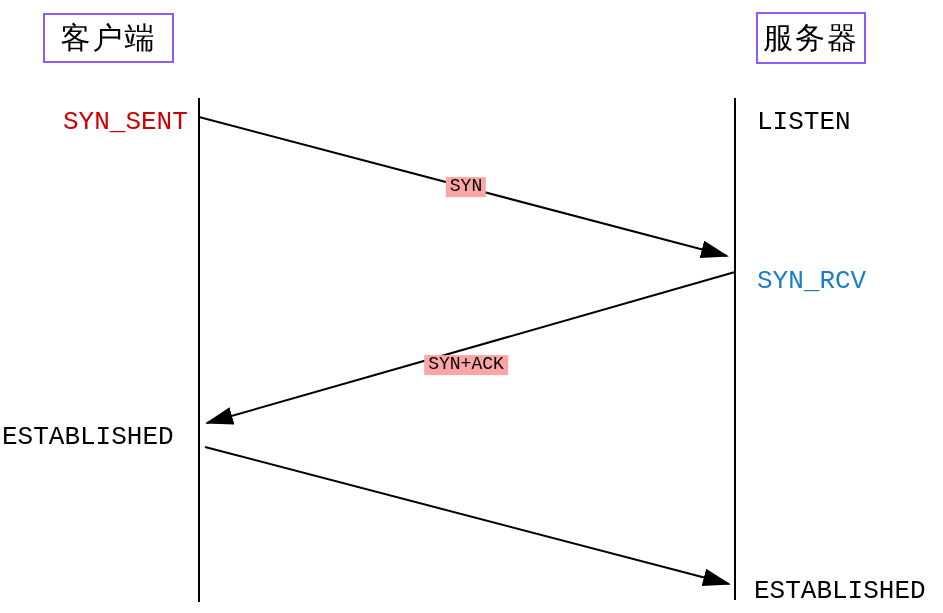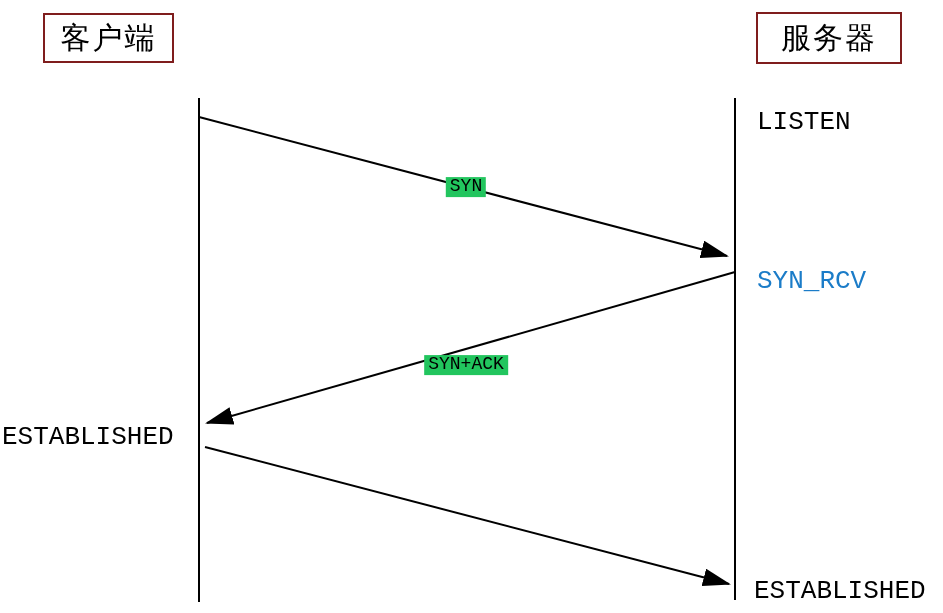--- a/index.html
+++ b/index.html
@@ -11,51 +11,51 @@
     overflow: hidden;
     font-family: "Liberation Serif", "DejaVu Serif", serif;
   }
   svg.layer {
     position: absolute;
     left: 0; top: 0;
     width: 943px; height: 613px;
   }
   .actor-box {
     position: absolute;
-    border: 2px solid #7f1d1d;
+    border: 2px solid #8b5cf6;
     background: #ffffff;
     display: flex;
     align-items: center;
     justify-content: center;
     font-size: 30px;
     color: #000000;
     letter-spacing: 2px;
     box-sizing: border-box;
     font-family: "Liberation Serif", "DejaVu Serif", serif;
   }
   .actor-box.client { left: 43px; top: 13px; width: 131px; height: 50px; }
-  .actor-box.server { left: 756px; top: 12px; width: 146px; height: 52px; }
+  .actor-box.server { left: 756px; top: 12px; width: 110px; height: 52px; }
   .state-label {
     position: absolute;
     transform: translateY(-50%);
     font-family: "Liberation Mono", "DejaVu Sans Mono", monospace;
     font-size: 26px;
     color: #000000;
     white-space: nowrap;
     line-height: 1.1;
   }
   .state-label.red  { color: #cc0000; }
   .state-label.blue { color: #1b7cc8; }
   .msg-label {
     position: absolute;
     transform: translate(-50%, -50%);
     font-family: "Liberation Mono", "DejaVu Sans Mono", monospace;
     font-size: 18px;
     color: #000000;
-    background: #22c55e;
+    background: #fca5a5;
     padding: 0 4px;
     white-space: nowrap;
     line-height: 1.1;
   }
 </style>
 </head>
 <body>
 
 <div id="stage">
 
@@ -74,20 +74,21 @@
     <line x1="205" y1="447" x2="729" y2="584" stroke="#000000" stroke-width="2" marker-end="url(#arrowhead)"></line>
   </svg>
 
   <div class="actor-box client">
     <span>客户端</span>
   </div>
   <div class="actor-box server">
     <span>服务器</span>
   </div>
 
+  <div class="state-label red" style="left: 63px; top: 122px;">SYN_SENT</div>
 
   <div class="state-label" style="left: 757px; top: 122px;">LISTEN</div>
 
   <div class="state-label blue" style="left: 757px; top: 281px;">SYN_RCV</div>
 
   <div class="state-label" style="left: 2px; top: 437px;">ESTABLISHED</div>
 
   <div class="state-label" style="left: 754px; top: 591px;">ESTABLISHED</div>
 
   <div class="msg-label" style="left: 466px; top: 187px;">SYN</div>

